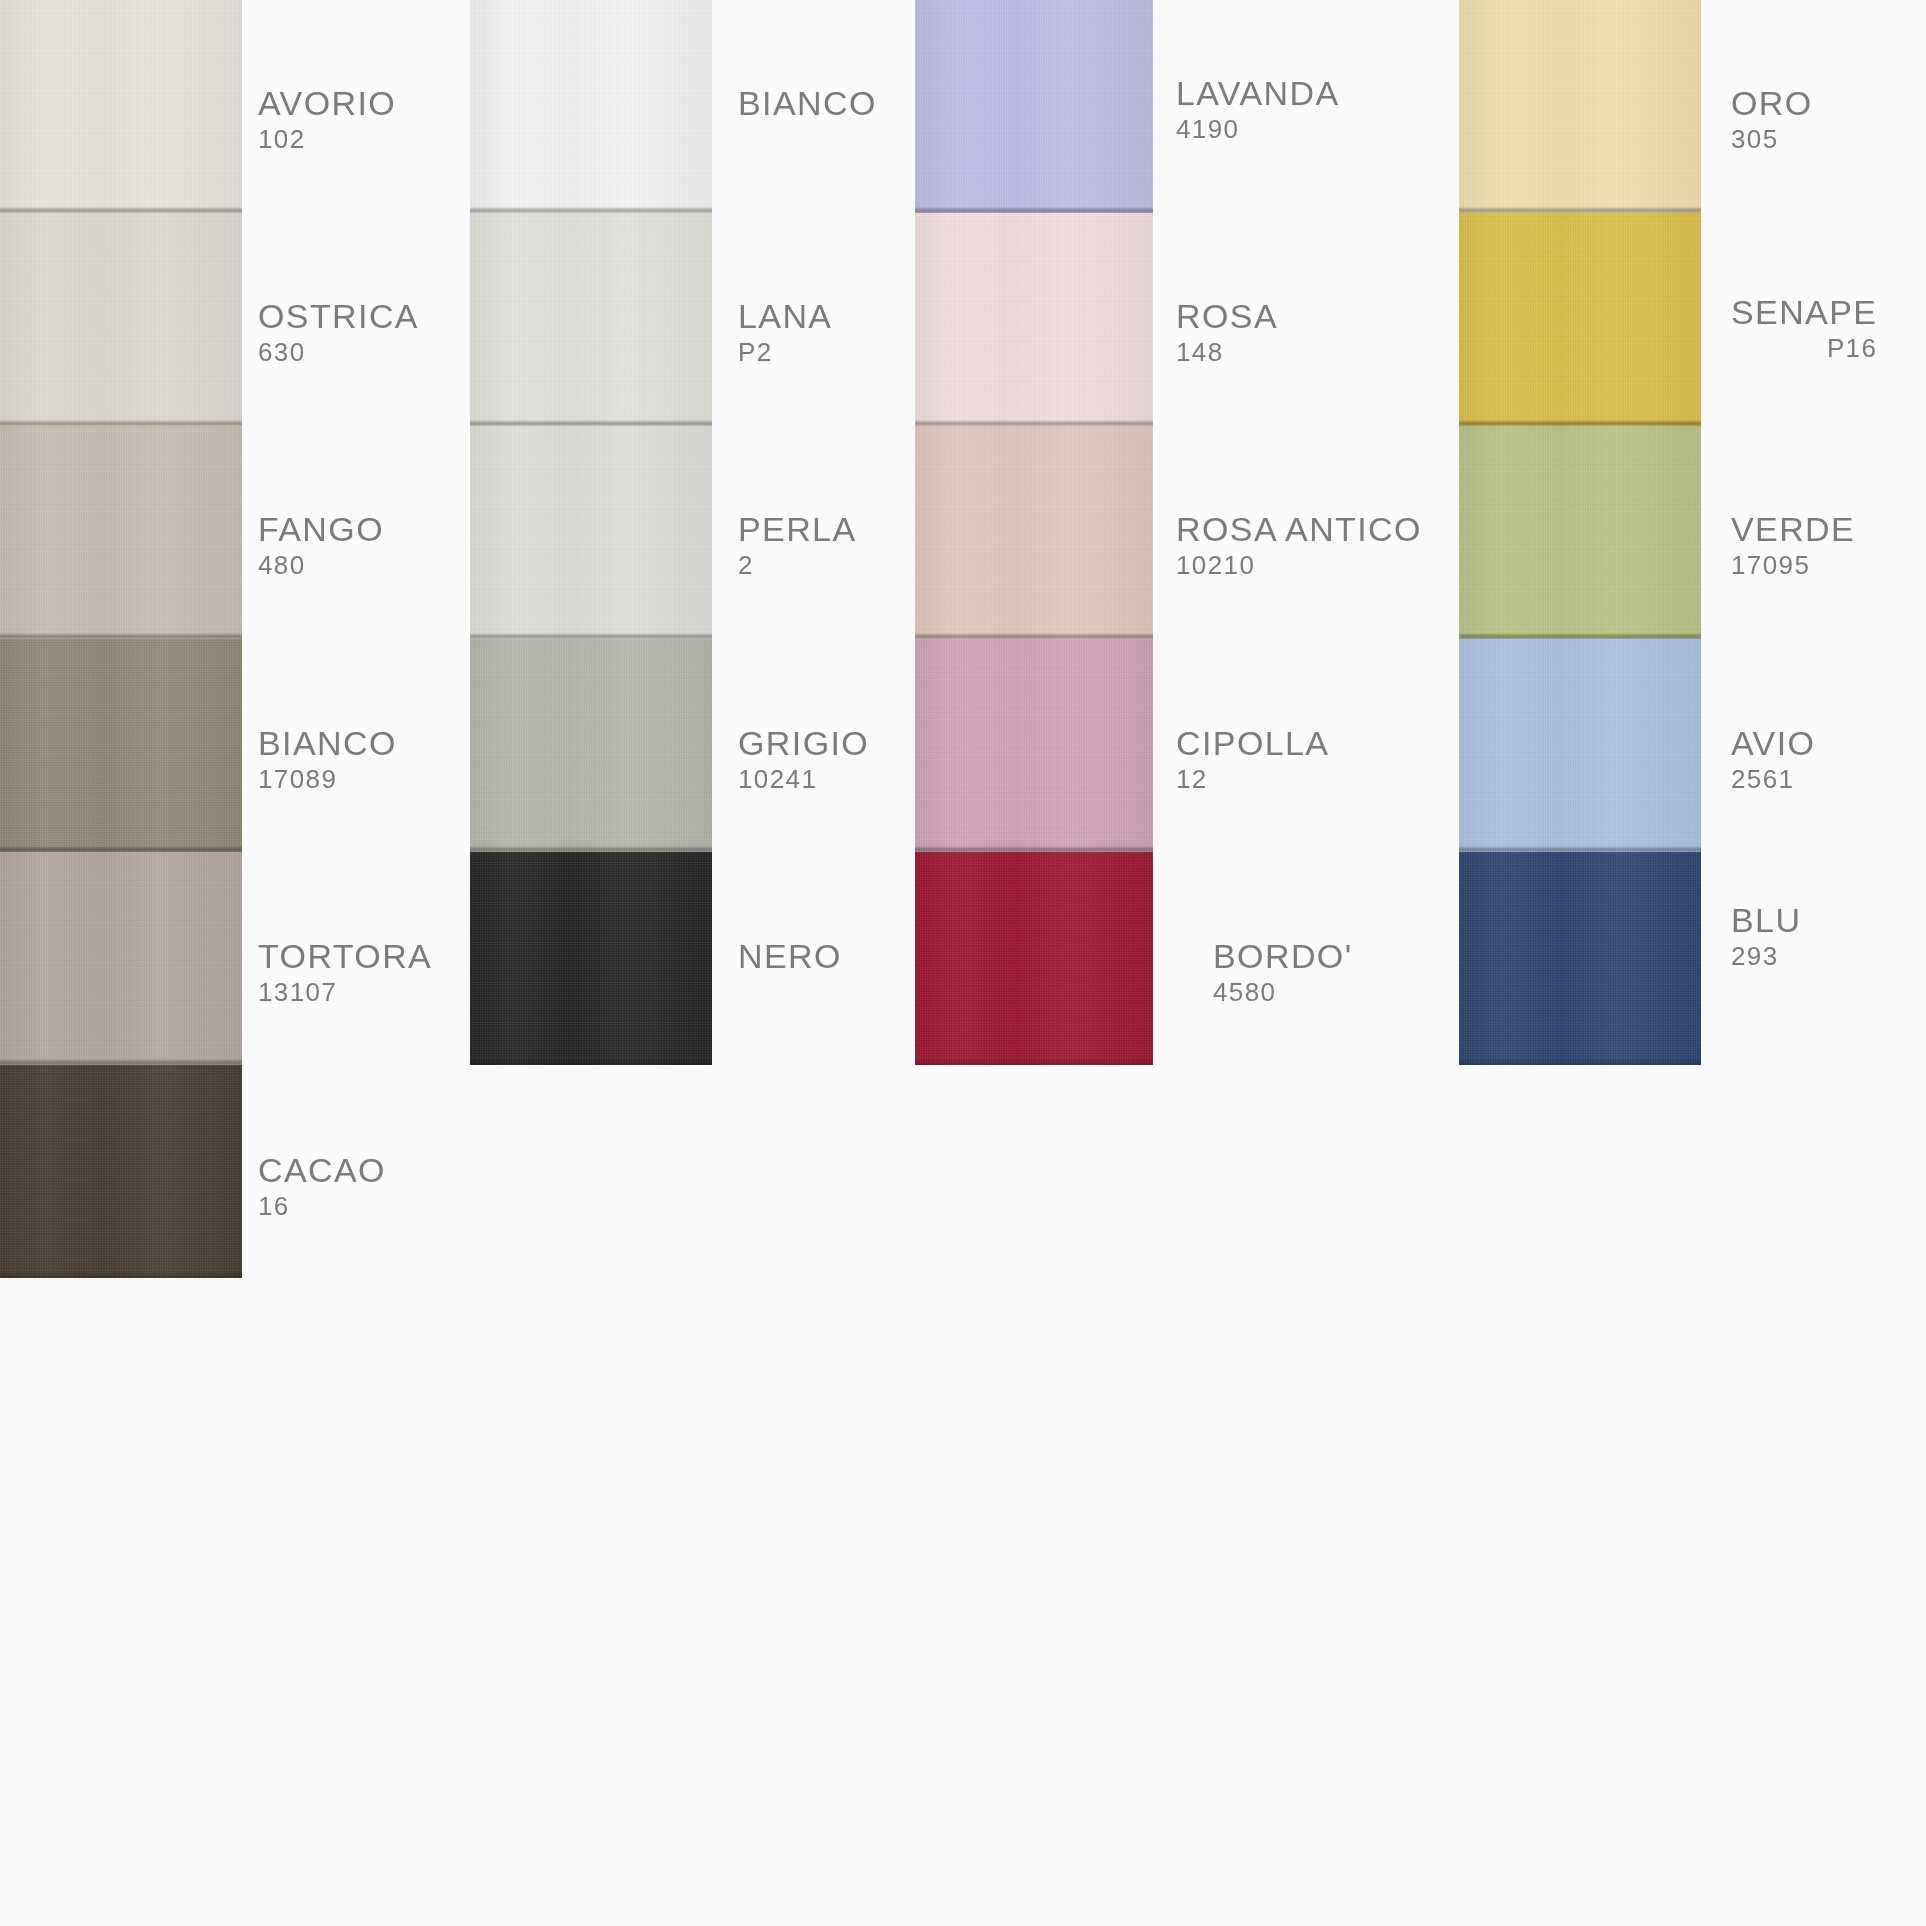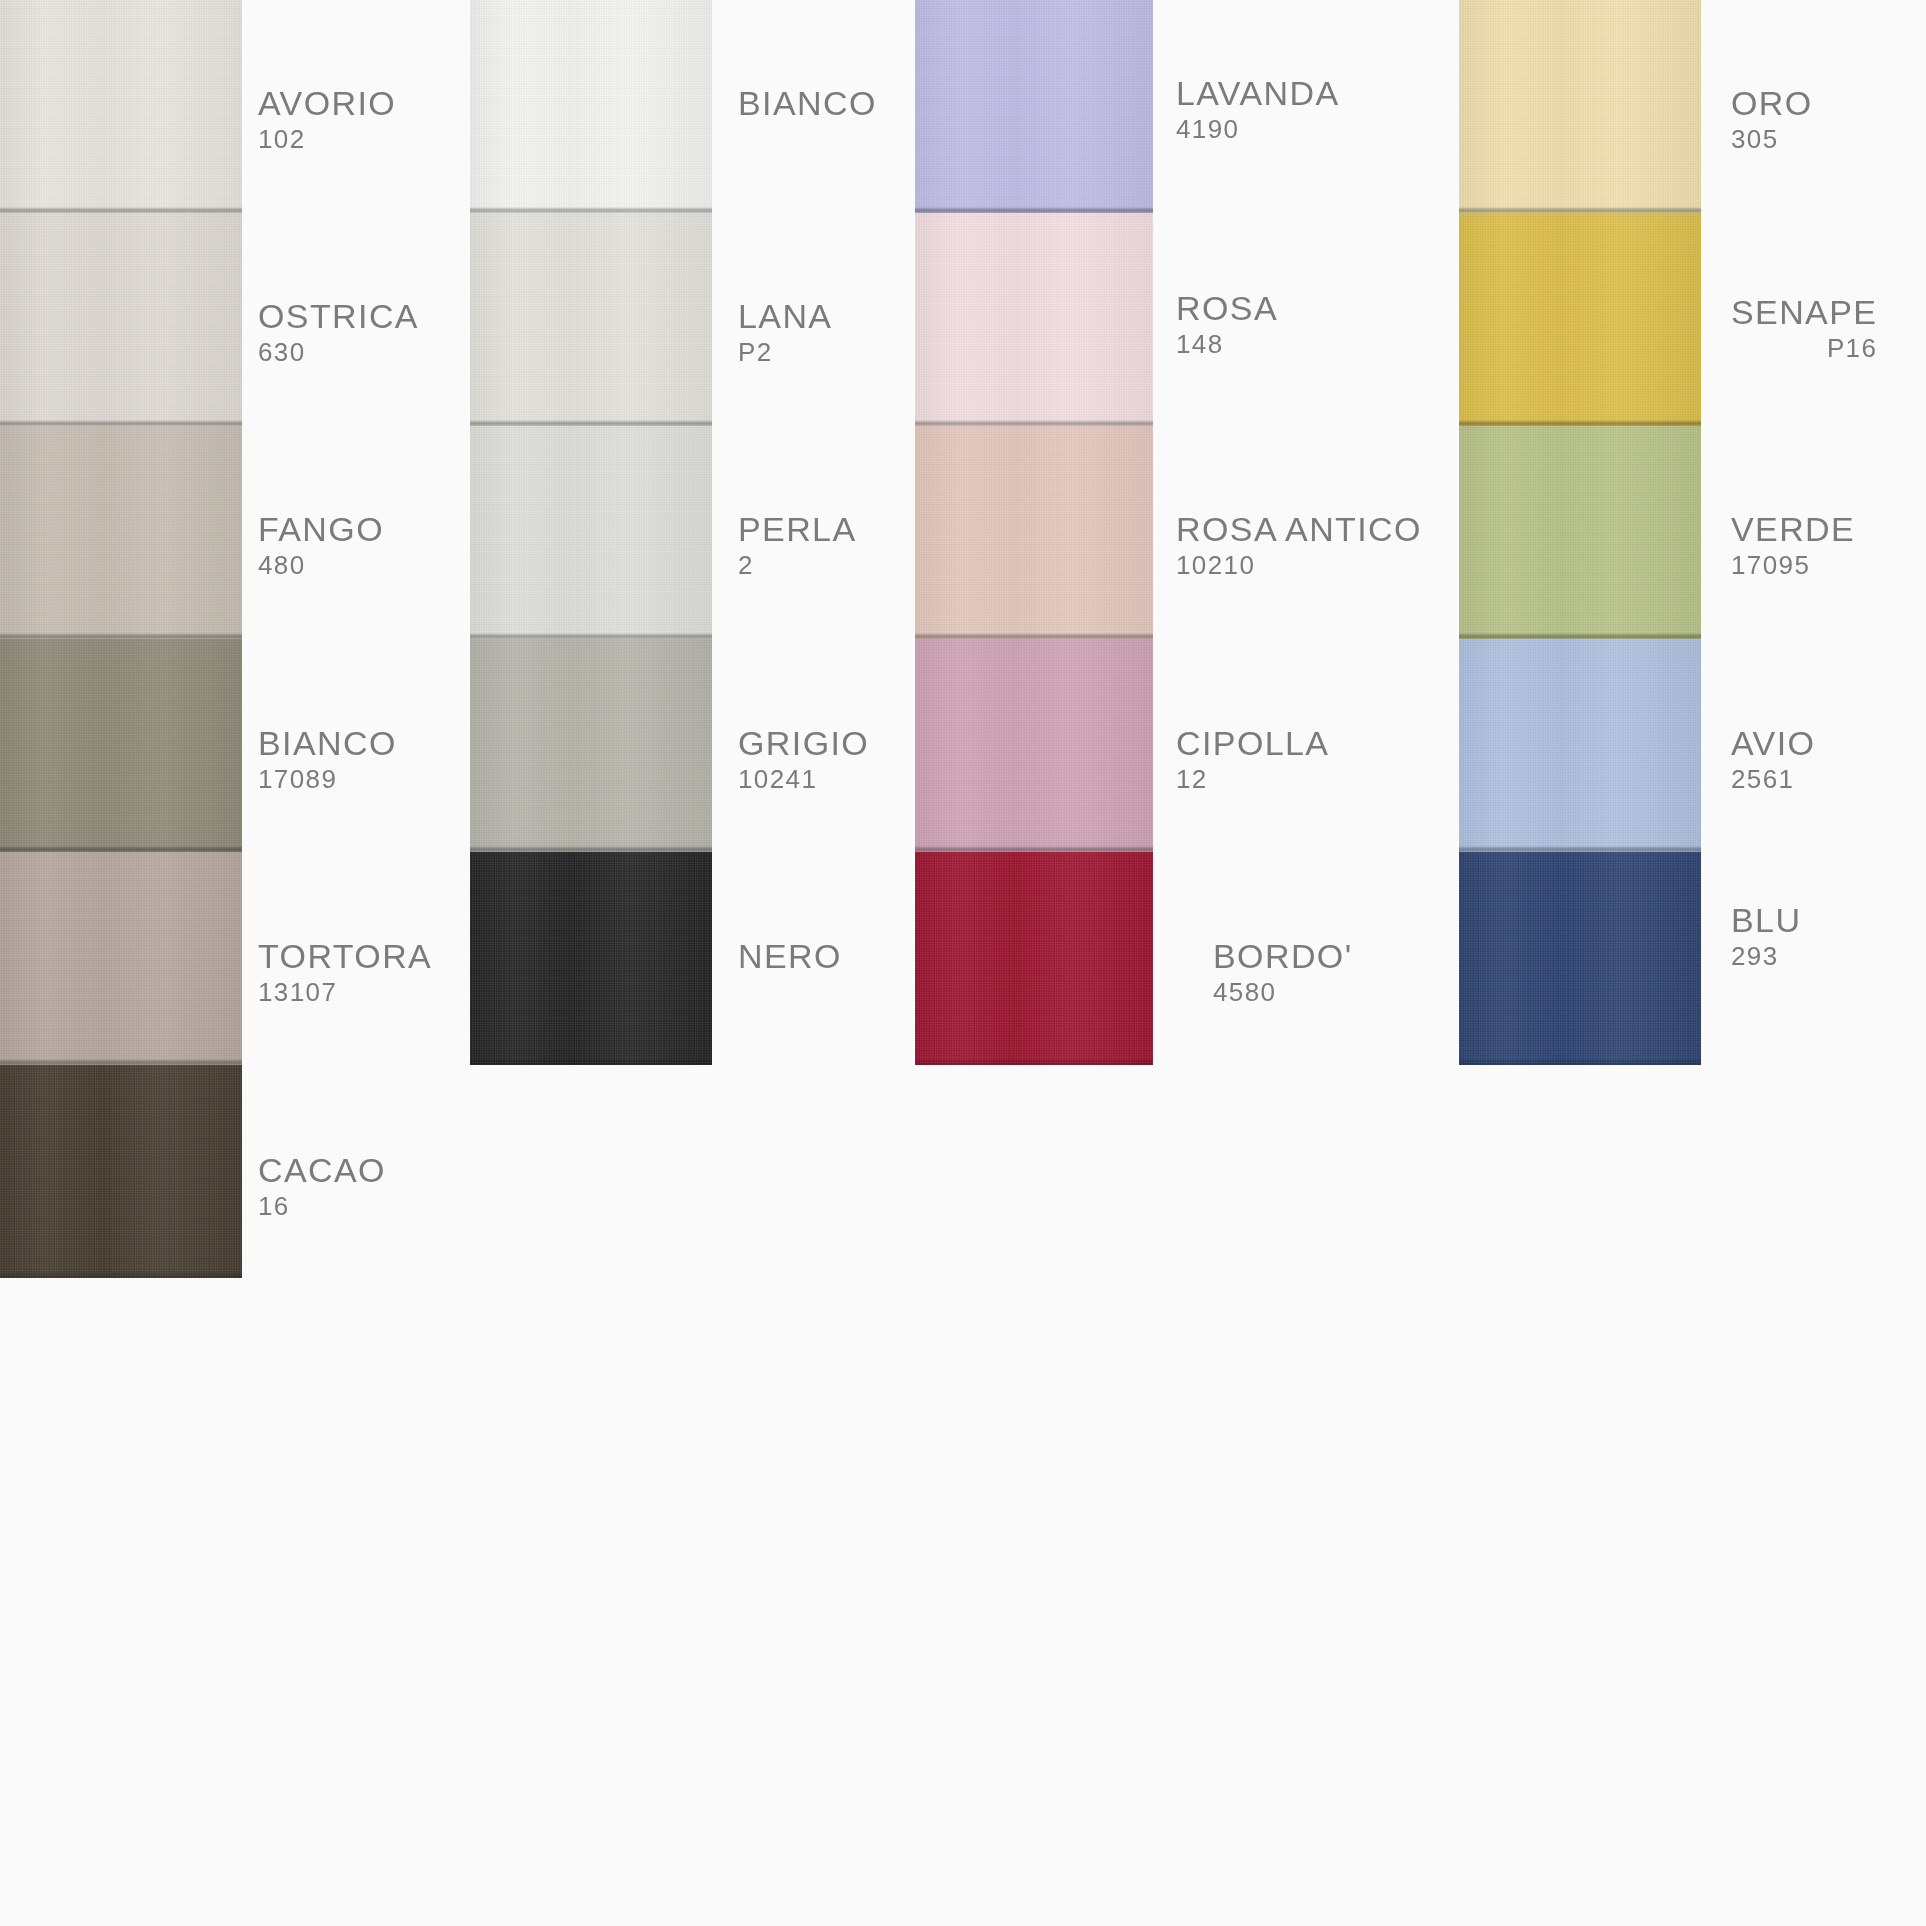--- a/index.html
+++ b/index.html
@@ -217,21 +217,21 @@
         </div>
         <div class="swatch last" title="BORDO'" style="height: 213px; background: rgb(157, 21, 48);">
           <div class="shade"></div>
         </div>
       </div>
       <div class="label-stack" style="left: 1176px;">
         <div class="label-cell" style="top: 73px;">
           <div class="label-name">LAVANDA</div>
           <div class="label-code">4190</div>
         </div>
-        <div class="label-cell" style="top: 288px;">
+        <div class="label-cell" style="top: 296px;">
           <div class="label-name">ROSA</div>
           <div class="label-code">148</div>
         </div>
         <div class="label-cell" style="top: 509px;">
           <div class="label-name">ROSA ANTICO</div>
           <div class="label-code">10210</div>
         </div>
         <div class="label-cell" style="top: 723px;">
           <div class="label-name">CIPOLLA</div>
           <div class="label-code">12</div>

